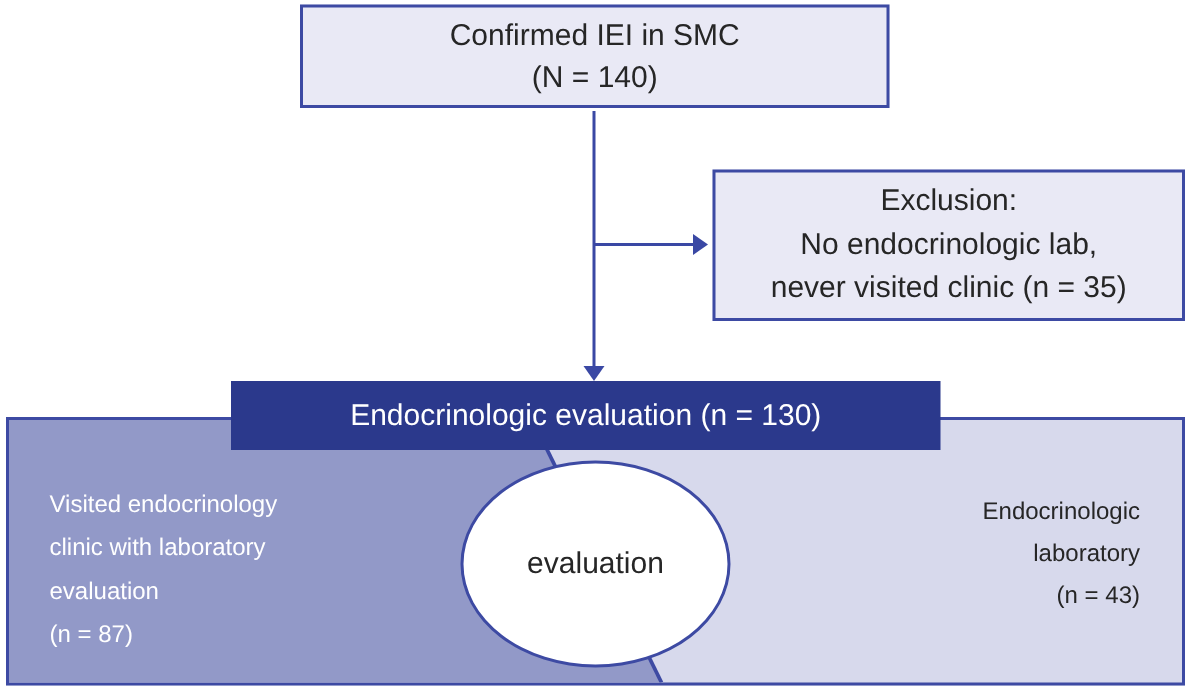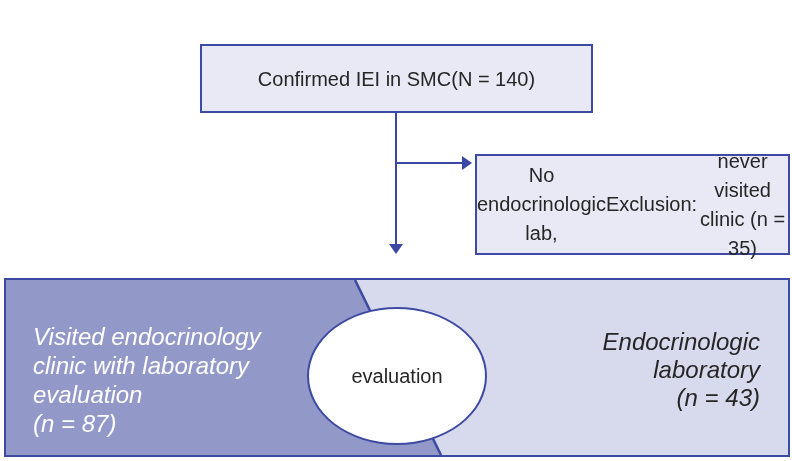--- a/index.html
+++ b/index.html
@@ -21,39 +21,39 @@
     color:var(--text-dark);
   }
   .connectors{position:absolute;left:0;top:0;width:792px;height:461px;z-index:0;}
   .connectors line{stroke:var(--line);stroke-width:2;}
   .connectors .ah{fill:var(--line);}
 
   .box{
     position:absolute;
     background:var(--box-fill);
     border:2px solid var(--box-border);
-    display:flex;justify-content:center;align-items:center;
+    display:flex;flex-direction:column;justify-content:center;align-items:center;
     text-align:center;font-size:20px;line-height:29px;
-    box-sizing:border-box;z-index:1;margin-top:41px;
+    box-sizing:border-box;z-index:1;
   }
   .box span{display:block;}
   .top-box{left:200px;top:3px;width:393px;height:69px;line-height:28px;}
   .exclusion-box{left:475px;top:113px;width:315px;height:101px;}
 
   .bottom-rect{
     position:absolute;left:4px;top:278px;width:786px;height:179px;
     background:var(--light-region);
     border:2px solid var(--box-border);
     box-sizing:border-box;z-index:1;
   }
   .split{position:absolute;left:0;top:0;width:782px;height:175px;display:block;}
   .purple-poly{fill:var(--purple);}
   .diag{stroke:var(--box-border);stroke-width:2.5;}
 
-  .region-text{position:absolute;font-size:24px;line-height:29px;z-index:2;font-style:italic;}
+  .region-text{position:absolute;font-size:16px;line-height:29px;z-index:2;}
   .region-text span{display:block;}
   .left-text{left:27px;top:42px;color:var(--text-white);text-align:left;}
   .right-text{right:28px;top:48px;color:var(--text-dark);text-align:right;line-height:28px;}
 
   .banner{
     position:absolute;left:154px;top:254px;width:473px;height:46px;
     background:var(--banner-bg);color:var(--text-white);
     display:flex;justify-content:center;align-items:center;
     font-size:20px;z-index:2;box-sizing:border-box;
   }
@@ -77,22 +77,22 @@
     <line x1="396" y1="163" x2="464" y2="163"></line>
     <polygon class="ah" points="462,156 462,170 472,163"></polygon>
   </svg>
 
   <div class="box top-box">
     <span>Confirmed IEI in SMC</span>
     <span>(N = 140)</span>
   </div>
 
   <div class="box exclusion-box">
+    <span>Exclusion:</span>
     <span>No endocrinologic lab,</span>
-    <span>Exclusion:</span>
     <span>never visited clinic (n = 35)</span>
   </div>
 
   <div class="bottom-rect">
     <svg class="split" viewBox="0 0 782 175" preserveAspectRatio="none">
       <polygon class="purple-poly" points="0,0 349,0 435,175 0,175"></polygon>
       <line class="diag" x1="349" y1="0" x2="435" y2="175"></line>
     </svg>
 
     <div class="region-text left-text">
@@ -102,18 +102,21 @@
       <span>(n = 87)</span>
     </div>
 
     <div class="region-text right-text">
       <span>Endocrinologic</span>
       <span>laboratory</span>
       <span>(n = 43)</span>
     </div>
   </div>
 
+  <div class="banner">
+    <span>Endocrinologic evaluation (n = 130)</span>
+  </div>
 
   <div class="ellipse">
     <span>evaluation</span>
   </div>
 
 </div>
 
 </body></html>

